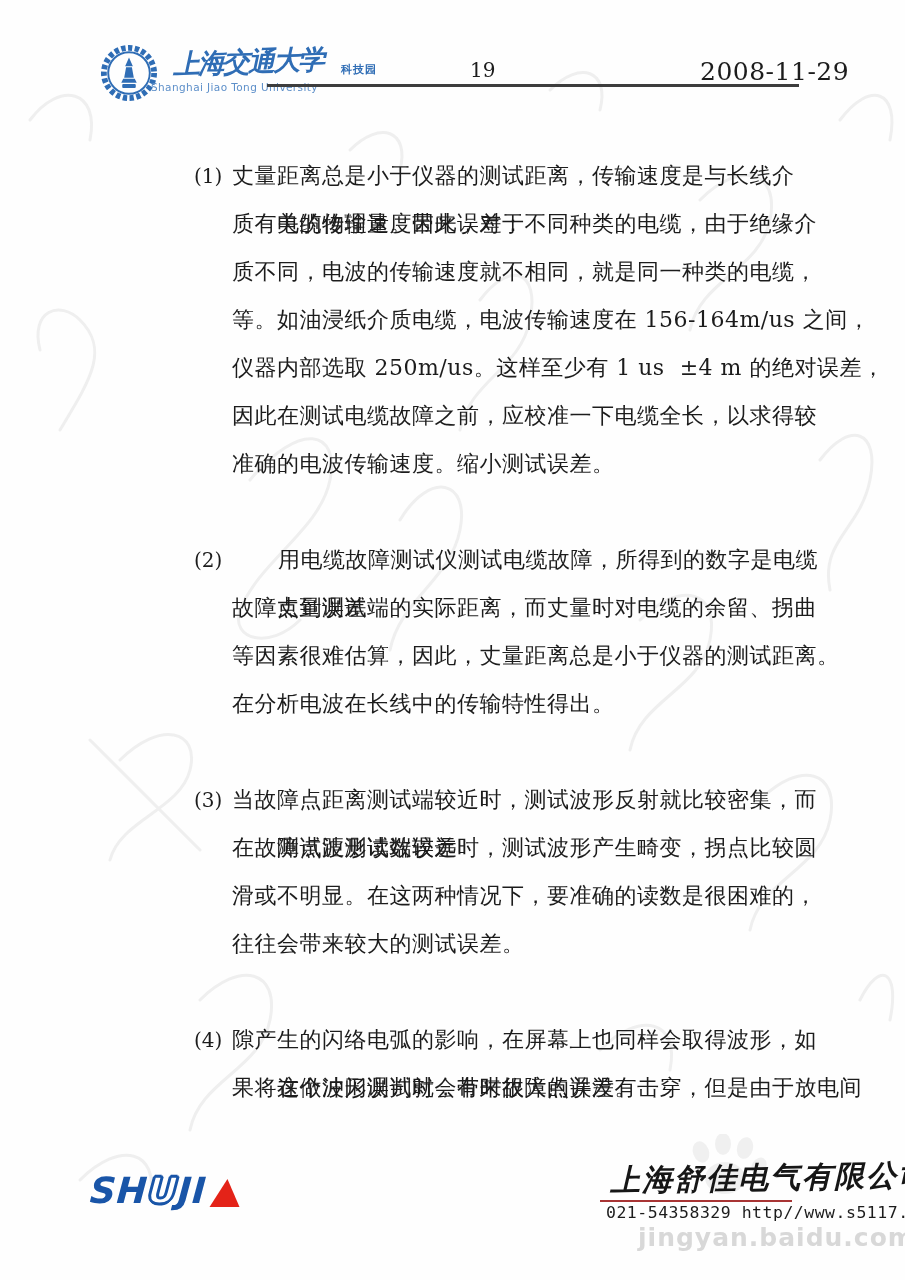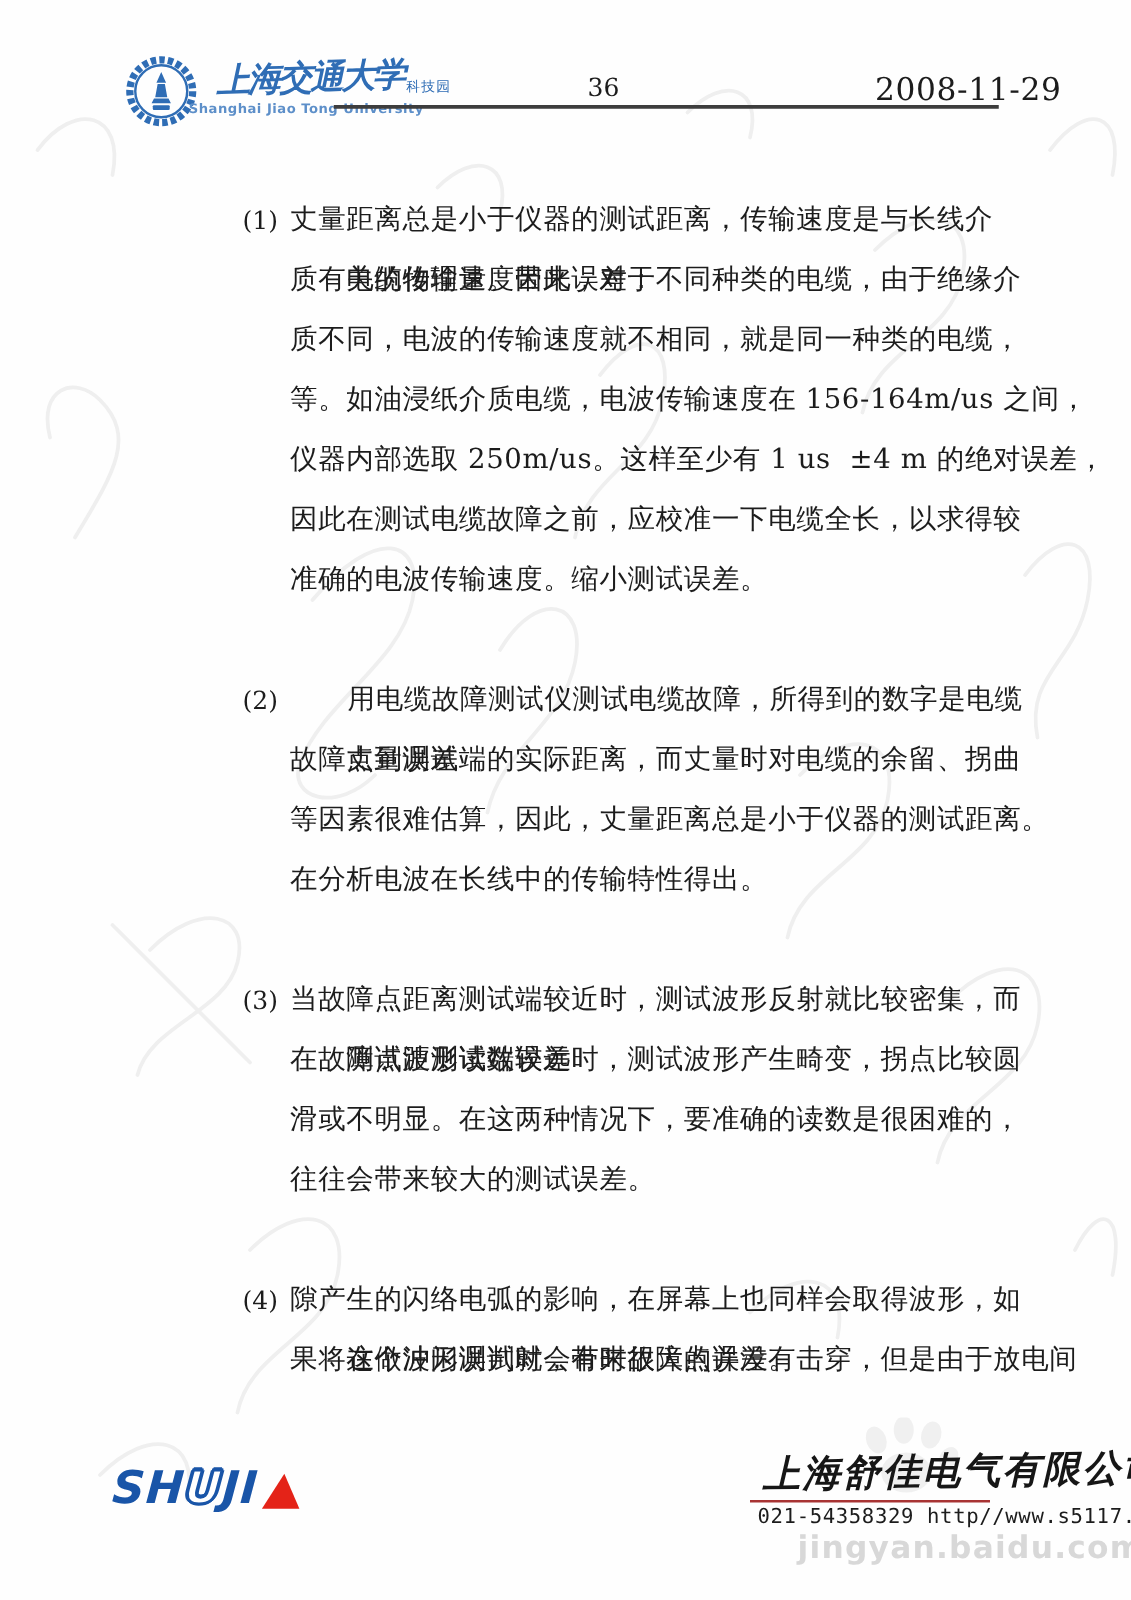--- a/index.html
+++ b/index.html
@@ -14,23 +14,23 @@
 
   
   .header { position:absolute; left:0; top:0; width:905px; height:110px; z-index:1; }
   .logo { position:absolute; left:100px; top:44px; display:flex; align-items:flex-start; }
   .logo-textblock { margin-left:7px; }
   .logo-cn-row { display:flex; align-items:flex-end; margin-left:8px; }
   .logo-cn {
     font-size:27px; font-weight:bold; font-style:italic; letter-spacing:-2px;
     color:#2f6db5; transform:rotate(-2deg); white-space:nowrap;
   }
-  .logo-park { font-size:11px; color:#2f6db5; font-weight:normal; margin-left:2px; margin-bottom:3px; letter-spacing:1px; white-space:nowrap;}
+  .logo-park { font-size:11px; color:#2f6db5; font-weight:bold; margin-left:18px; margin-bottom:3px; letter-spacing:1px; white-space:nowrap;}
   .logo-en { font-size:10.5px; color:#5d8fc9; margin-top:1px; margin-left:-14px; letter-spacing:0.4px; white-space:nowrap;
-    font-family:"DejaVu Sans","Liberation Sans",sans-serif;font-weight:bold; }
+    font-family:"DejaVu Sans","Liberation Sans",sans-serif; }
   .page-number { position:absolute; left:470px; top:58px; font-size:20px; }
   .header-date { position:absolute; left:700px; top:57px; font-size:25px; letter-spacing:0.5px; }
   .header-rule { position:absolute; left:267px; top:84px; width:532px; height:3px; background:#3d3d3d; }
 
   
   .doc { position:absolute; left:232px; top:104px; width:600px; z-index:1; }
   .row {
     position:relative; height:48px; line-height:48px;
     font-size:22px; white-space:pre; letter-spacing:0.5px;
   }
@@ -106,21 +106,21 @@
         <rect x="23" y="41.5" width="14" height="4" rx="1" fill="#2f6db5"></rect>
       </svg>
       <div class="logo-textblock">
         <div class="logo-cn-row">
           <span class="logo-cn">上海交通大学</span>
           <span class="logo-park">科技园</span>
         </div>
         <div class="logo-en">Shanghai Jiao Tong University</div>
       </div>
     </div>
-    <div class="page-number">36</div>
+    <div class="page-number">19</div>
     <div class="header-date">2008-11-29</div>
     <div class="header-rule"></div>
   </div>
 
   <div class="doc">
 
     <div class="row">
       <span class="label">(1)</span>
       <span class="heading">电缆传输速度带来误差：</span>
     </div>

